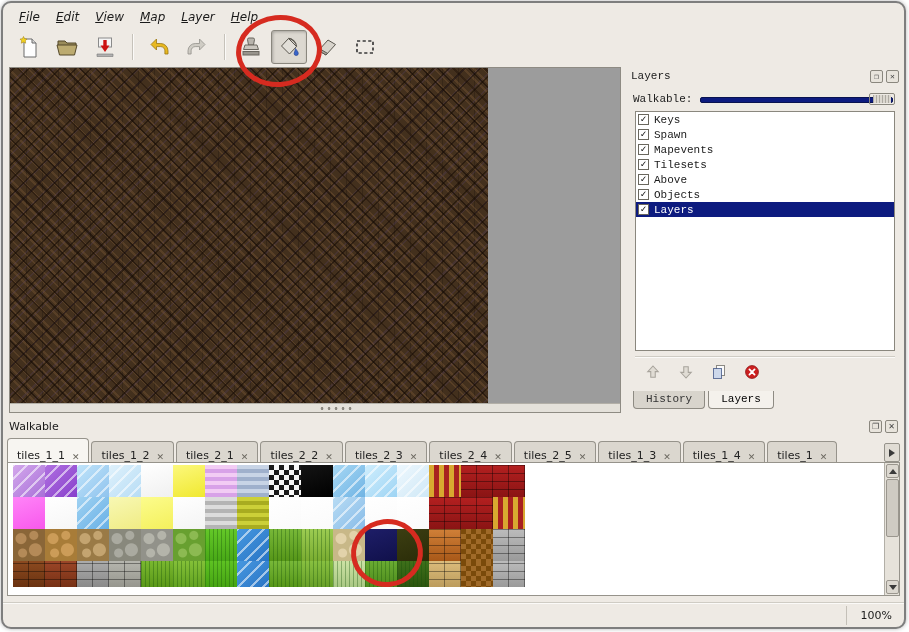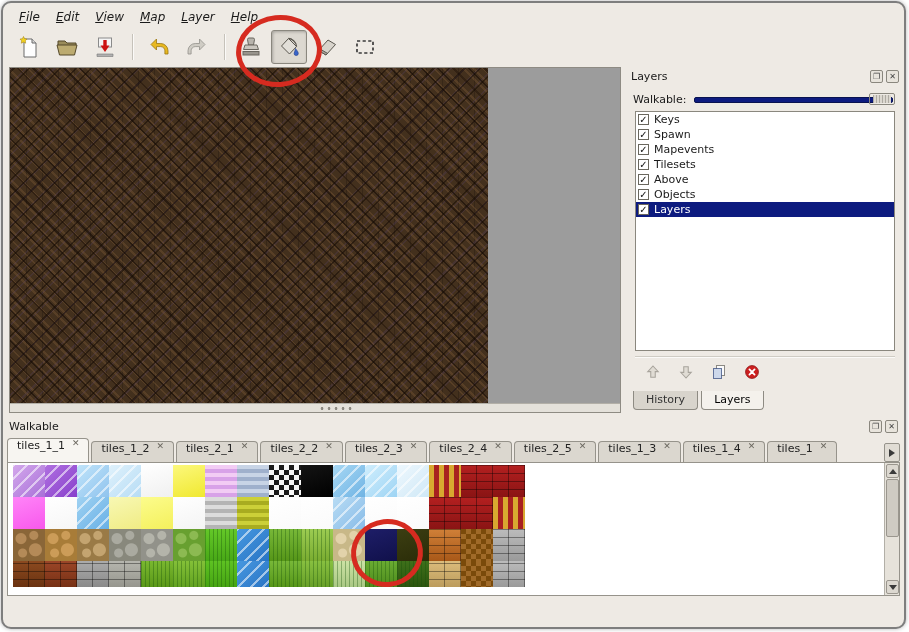--- a/index.html
+++ b/index.html
@@ -36,21 +36,21 @@
       repeating-linear-gradient(90deg, rgba(0,0,0,.18) 0 1px, rgba(0,0,0,0) 1px 16px);
   }
   .map-hscroll{position:absolute;left:0;bottom:0;width:100%;height:9px;background:#e4e1da;border-top:1px solid #b2afa7;box-sizing:border-box;}
   .hthumb{
     position:absolute;left:50%;top:2px;transform:translateX(12%);
     width:34px;height:5px;border-radius:2px;
     background-image:radial-gradient(circle at 3px 2.5px, #8a877f 1.2px, rgba(0,0,0,0) 1.6px);
     background-size:7px 5px;background-repeat:repeat-x;
   }
   
-  .layers-panel{position:absolute;left:624px;top:64px;width:276px;height:346px;font-size:11px;}
+  .layers-panel{position:absolute;left:624px;top:64px;width:276px;height:346px;font-size:11px;font-family:Liberation Mono, monospace;}
   .panel-header{height:18px;display:flex;align-items:center;justify-content:space-between;padding:0 4px;}
   .panel-title{font-size:11px;}
   .win-btns{display:flex;align-items:center;}
   .mini-btn{width:13px;height:13px;border:1px solid #8a877e;background:#e8e4dc;border-radius:2px;margin-left:3px;
     font-size:8px;line-height:12px;text-align:center;color:#444;box-sizing:border-box;}
   .opacity-row{position:absolute;left:6px;right:8px;top:24px;height:16px;display:flex;align-items:center;}
   .slider{position:relative;flex:1;height:14px;margin-left:8px;}
   .slider-track{position:absolute;left:0;right:2px;top:5px;height:4px;border-radius:2px;background:var(--sel,#0d1b7f);border:1px solid #09124f;}
   .slider-handle{position:absolute;right:0;top:1px;width:26px;height:12px;background:#dcd8d0;border:1px solid #8a877e;border-radius:2px;
     background-image:repeating-linear-gradient(90deg,#aeaaa2 0 1px, rgba(0,0,0,0) 1px 3px);background-clip:content-box;padding:1px 3px;box-sizing:border-box;}
@@ -62,21 +62,21 @@
   .layer-actions{position:absolute;left:8px;right:8px;top:290px;height:28px;display:flex;align-items:center;gap:9px;padding-left:6px;
     border-top:1px solid #fbfaf8;box-shadow:0 -1px 0 #cfccc4;}
   .action-btn{width:24px;height:22px;display:flex;align-items:center;justify-content:center;}
   .action-btn svg{width:18px;height:18px;}
   .panel-tabs{position:absolute;left:6px;top:324px;height:20px;display:flex;align-items:flex-start;}
   .ptab{padding:2px 12px 3px;border:1px solid #8e8b83;border-top:none;border-radius:0 0 4px 4px;background:#d8d4cc;margin-right:3px;color:#333;}
   .ptab.active{background:#f4f1ec;color:#000;}
   
   .tilesets-panel{position:absolute;left:2px;top:414px;width:897px;height:186px;font-size:11px;}
   .ts-tabs{position:absolute;left:2px;top:20px;right:20px;height:25px;display:flex;align-items:flex-end;overflow:hidden;}
-  .ts-tab{height:20px;display:flex;align-items:flex-start;gap:7px;padding:0 9px;background:#dbd7cf;border:1px solid #96938b;border-bottom:none;
+  .ts-tab{height:20px;display:flex;align-items:flex-end;gap:7px;padding:0 9px;background:#dbd7cf;border:1px solid #96938b;border-bottom:none;
     border-radius:4px 4px 0 0;margin-right:2px;white-space:nowrap;flex:0 0 auto;color:#222;}
   .ts-tab.active{background:#f7f5f1;height:23px;}
   .tab-close{font-size:9px;font-weight:bold;color:#6a675f;line-height:9px;}
   .ts-scroll-right{position:absolute;right:2px;top:26px;width:16px;height:19px;border:1px solid #96938b;background:#e0dcd4;border-radius:2px;
     display:flex;align-items:center;justify-content:center;box-sizing:border-box;}
   .tri-right{width:0;height:0;border-top:4px solid transparent;border-bottom:4px solid transparent;border-left:6px solid #3a3a3a;}
   .palette{position:absolute;left:2px;top:45px;right:2px;height:134px;background:#ffffff;border:1px solid #96938b;box-sizing:border-box;overflow:hidden;}
   .tile-grid{position:absolute;left:5px;top:2px;}
   .tile-row{display:flex;}
   .tile{width:32px;flex:0 0 auto;}
@@ -412,19 +412,22 @@
             <span class="tri-up"></span>
           </div>
         <div class="vs-thumb"></div>
         <div class="vs-btn vs-down">
             <span class="tri-down"></span>
           </div>
       </div>
     </div>
   </div>
 
+  <div class="statusbar">
+    <span class="status-cell">100%</span>
+  </div>
 
   <div id="annotations">
       <div class="annotation" style="left: 233px; top: 12px; width: 76px; height: 62px; border: 5px solid rgb(214, 43, 32);"></div>
       <div class="annotation" style="left: 348px; top: 516px; width: 62px; height: 58px; border: 5px solid rgb(214, 43, 32);"></div>
     </div>
 
 </div>
 
 </body></html>

